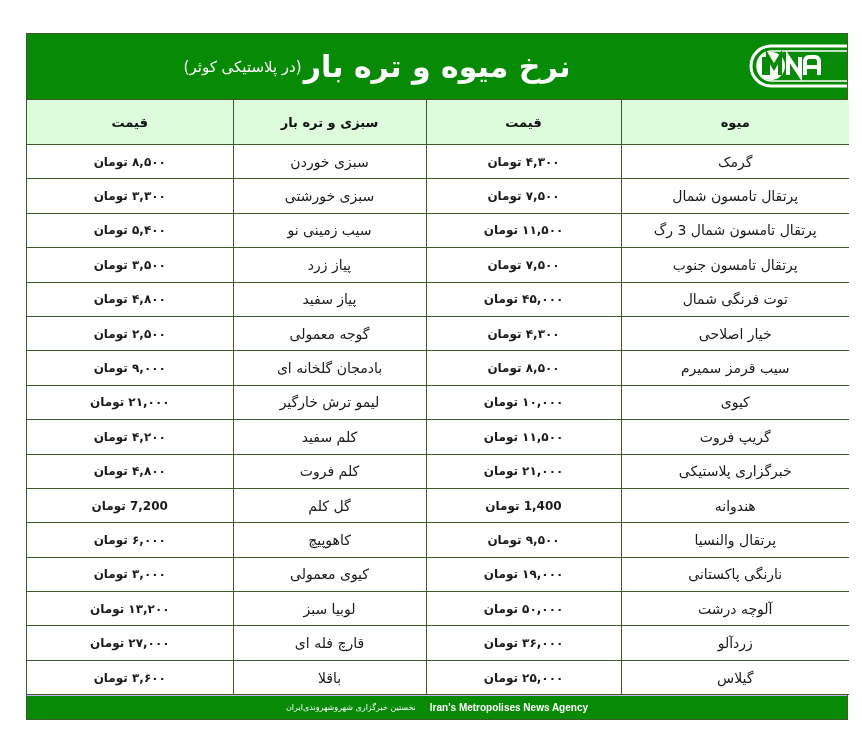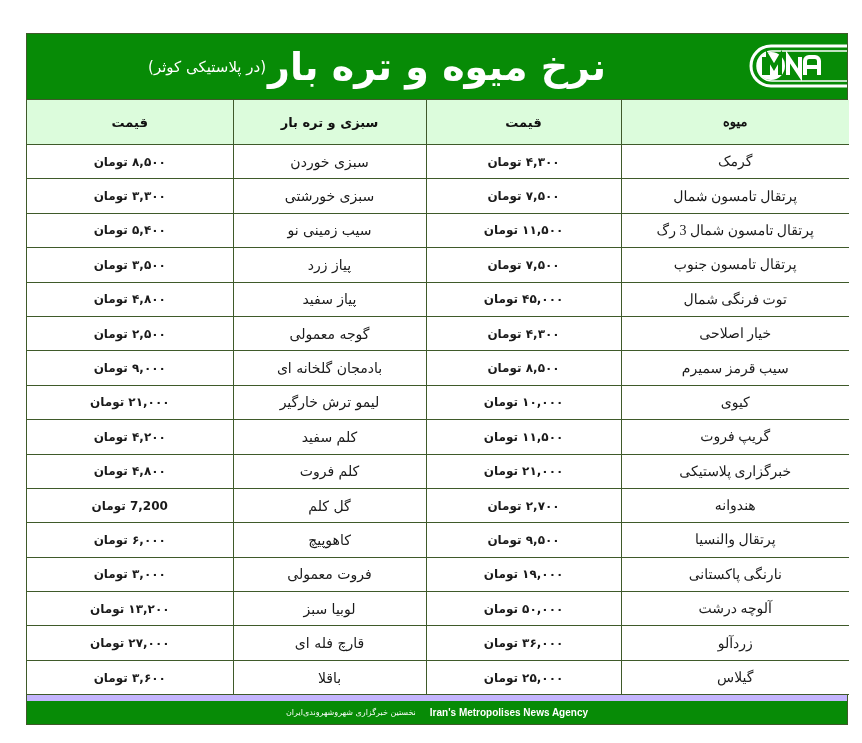--- a/index.html
+++ b/index.html
@@ -10,37 +10,37 @@
   }
   .banner {
     height: 65px; background: #078b06; position: relative;
     border-bottom: 1px solid #3f5a2a;
   }
   .title-wrap {
     position: absolute; left: 0; right: 120px; top: 0; height: 65px;
     display: flex; align-items: center; justify-content: center; direction: rtl;
     color: #ffffff;
   }
-  .title-main { font-size: 38px; font-weight: bold; margin-left: 2px; }
+  .title-main { font-size: 30px; font-weight: bold; margin-left: 2px; }
   .title-sub { font-size: 15px; }
   .logo {
     position: absolute; right: 0; top: 8px; width: 100px; height: 48px;
   }
   table { border-collapse: collapse; width: 100%; direction: rtl; table-layout: fixed; }
   th, td { border: 1px solid #3f5a2a; text-align: center; padding: 0; }
   th {
     background: #dcfcdc; height: 44px; font-size: 13px; font-weight: bold; color: #111;
   }
   td { height: 33.4px; font-size: 14px; color: #1a1a1a; background: #ffffff; }
   td.price { font-weight: bold; font-size: 12px; }
-  tr > :first-child { border-right: none; font-family: Liberation Serif, serif; }
+  tr > :first-child { border-right: none; }
   tr > :last-child { border-left: none; }
   thead tr th { border-top: none; }
   .footer {
-    height: 23px; background: #078b06; border-top: 6px solid #c4b5fd;
+    height: 23px; background: #078b06; border-top: 1px solid #c4b5fd;
     display: flex; align-items: center; justify-content: center; gap: 14px;
     color: #ffffff; font-size: 8px;
   }
   .footer .en { font-weight: bold; font-family: "Liberation Sans", sans-serif; font-size: 10px; }
   .footer .fa { direction: rtl; }
 </style>
 </head>
 <body>
 
 <div class="frame">
@@ -131,34 +131,34 @@
           <td class="price">۴,۲۰۰ تومان</td>
         </tr>
         <tr>
           <td>خبرگزاری پلاستیکی</td>
           <td class="price">۲۱,۰۰۰ تومان</td>
           <td>کلم فروت</td>
           <td class="price">۴,۸۰۰ تومان</td>
         </tr>
         <tr>
           <td>هندوانه</td>
-          <td class="price">۲,۷۰۰ تومان</td>
+          <td class="price">1,400 تومان</td>
           <td>گل کلم</td>
           <td class="price">7,200 تومان</td>
         </tr>
         <tr>
           <td>پرتقال والنسیا</td>
           <td class="price">۹,۵۰۰ تومان</td>
           <td>کاهوپیچ</td>
           <td class="price">۶,۰۰۰ تومان</td>
         </tr>
         <tr>
           <td>نارنگی پاکستانی</td>
           <td class="price">۱۹,۰۰۰ تومان</td>
-          <td>فروت معمولی</td>
+          <td>کیوی معمولی</td>
           <td class="price">۳,۰۰۰ تومان</td>
         </tr>
         <tr>
           <td>آلوچه درشت</td>
           <td class="price">۵۰,۰۰۰ تومان</td>
           <td>لوبیا سبز</td>
           <td class="price">۱۳,۲۰۰ تومان</td>
         </tr>
         <tr>
           <td>زردآلو</td>

